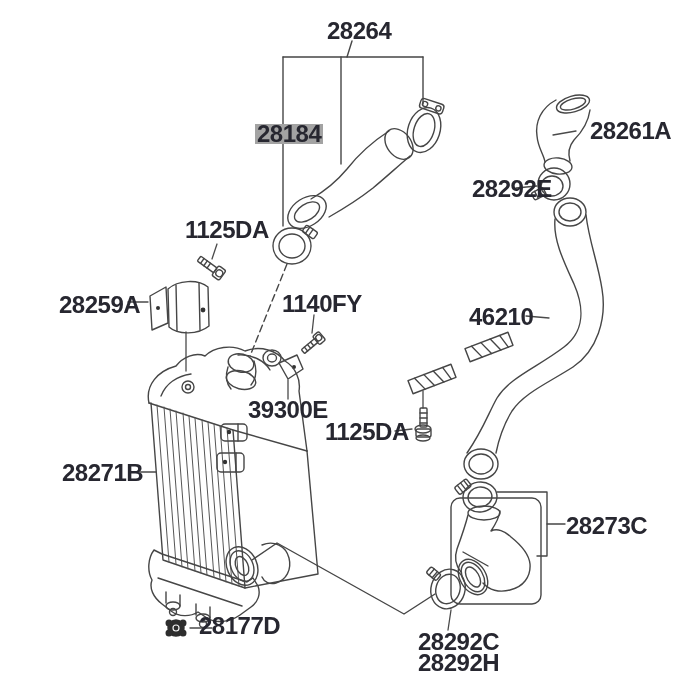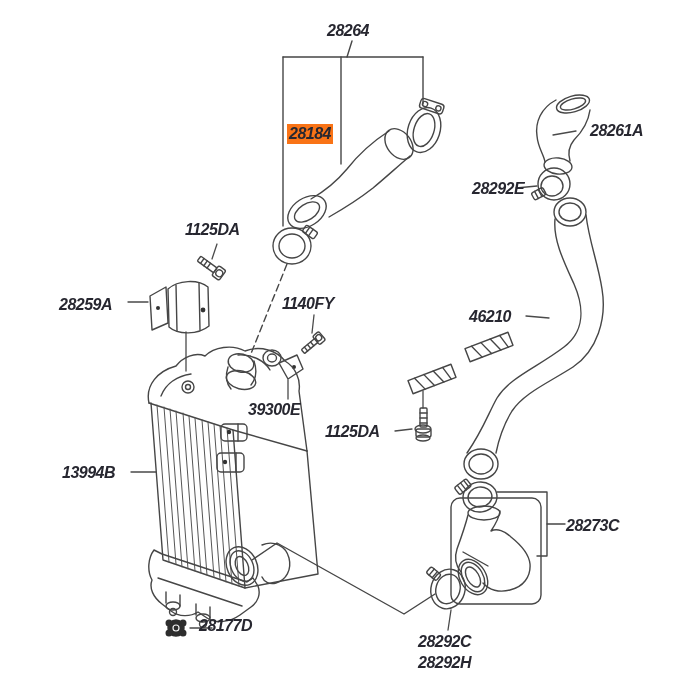--- a/index.html
+++ b/index.html
@@ -6,23 +6,23 @@
   .stage{position:relative;width:700px;height:700px;background:#ffffff;overflow:hidden;
          font-family:"Liberation Sans",sans-serif;}
   .stage svg{position:absolute;left:0;top:0;}
   .art path,.art ellipse,.art rect,.art circle,.art line{stroke:#464646;fill:none;stroke-width:1.4;
          stroke-linecap:round;stroke-linejoin:round;}
   .art .fin{stroke:#555;stroke-width:1;}
   .art .leader{stroke:#4a4a4a;stroke-width:1.3;}
   .art .dot{fill:#333;stroke:none;}
   .art .dark{fill:#2e2e2e;stroke:#2e2e2e;}
   .art .inner-ring{stroke:#f2f2f2;stroke-width:1.2;fill:none;}
-  .lbl{position:absolute;font-weight:700;font-size:16px;line-height:20px;color:#272730;
-       letter-spacing:-0.5px;white-space:nowrap;font-style:italic;}
-  .lbl.bg{background:#f97316;padding:0 2px;margin-left:32px;}
+  .lbl{position:absolute;font-weight:700;font-size:24px;line-height:20px;color:#272730;
+       letter-spacing:-0.5px;white-space:nowrap;}
+  .lbl.bg{background:#a3a3a3;padding:0 2px;}
 </style>
 </head>
 <body>
 
 <div class="stage">
 
 <svg width="700" height="700" viewBox="0 0 700 700" class="art">
 
   <g>
     <path d="M352 41 L347 57"></path>
@@ -251,18 +251,18 @@
   <div class="lbl" style="left:327px;top:21px">28264</div>
   <div class="lbl bg" style="left:255px;top:124px">28184</div>
   <div class="lbl" style="left:590px;top:121px">28261A</div>
   <div class="lbl" style="left:472px;top:179px">28292E</div>
   <div class="lbl" style="left:185px;top:220px">1125DA</div>
   <div class="lbl" style="left:59px;top:295px">28259A</div>
   <div class="lbl" style="left:282px;top:294px">1140FY</div>
   <div class="lbl" style="left:469px;top:307px">46210</div>
   <div class="lbl" style="left:248px;top:400px">39300E</div>
   <div class="lbl" style="left:325px;top:422px">1125DA</div>
-  <div class="lbl" style="left:62px;top:463px">13994B</div>
+  <div class="lbl" style="left:62px;top:463px">28271B</div>
   <div class="lbl" style="left:566px;top:516px">28273C</div>
   <div class="lbl" style="left:199px;top:616px">28177D</div>
   <div class="lbl" style="left:418px;top:632px">28292C</div>
   <div class="lbl" style="left:418px;top:653px">28292H</div>
 </div>
 
 </body></html>

